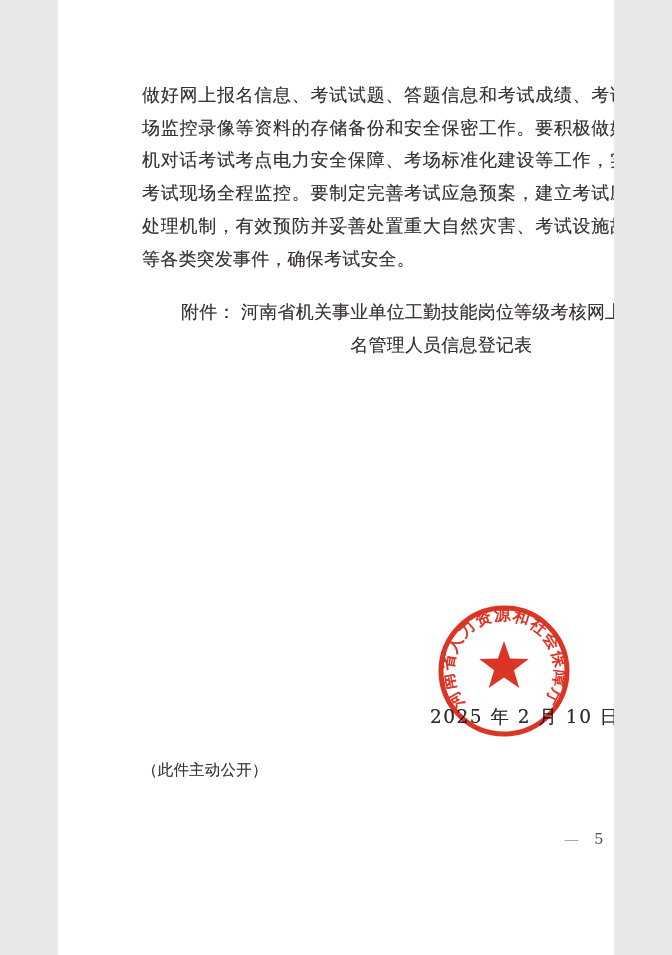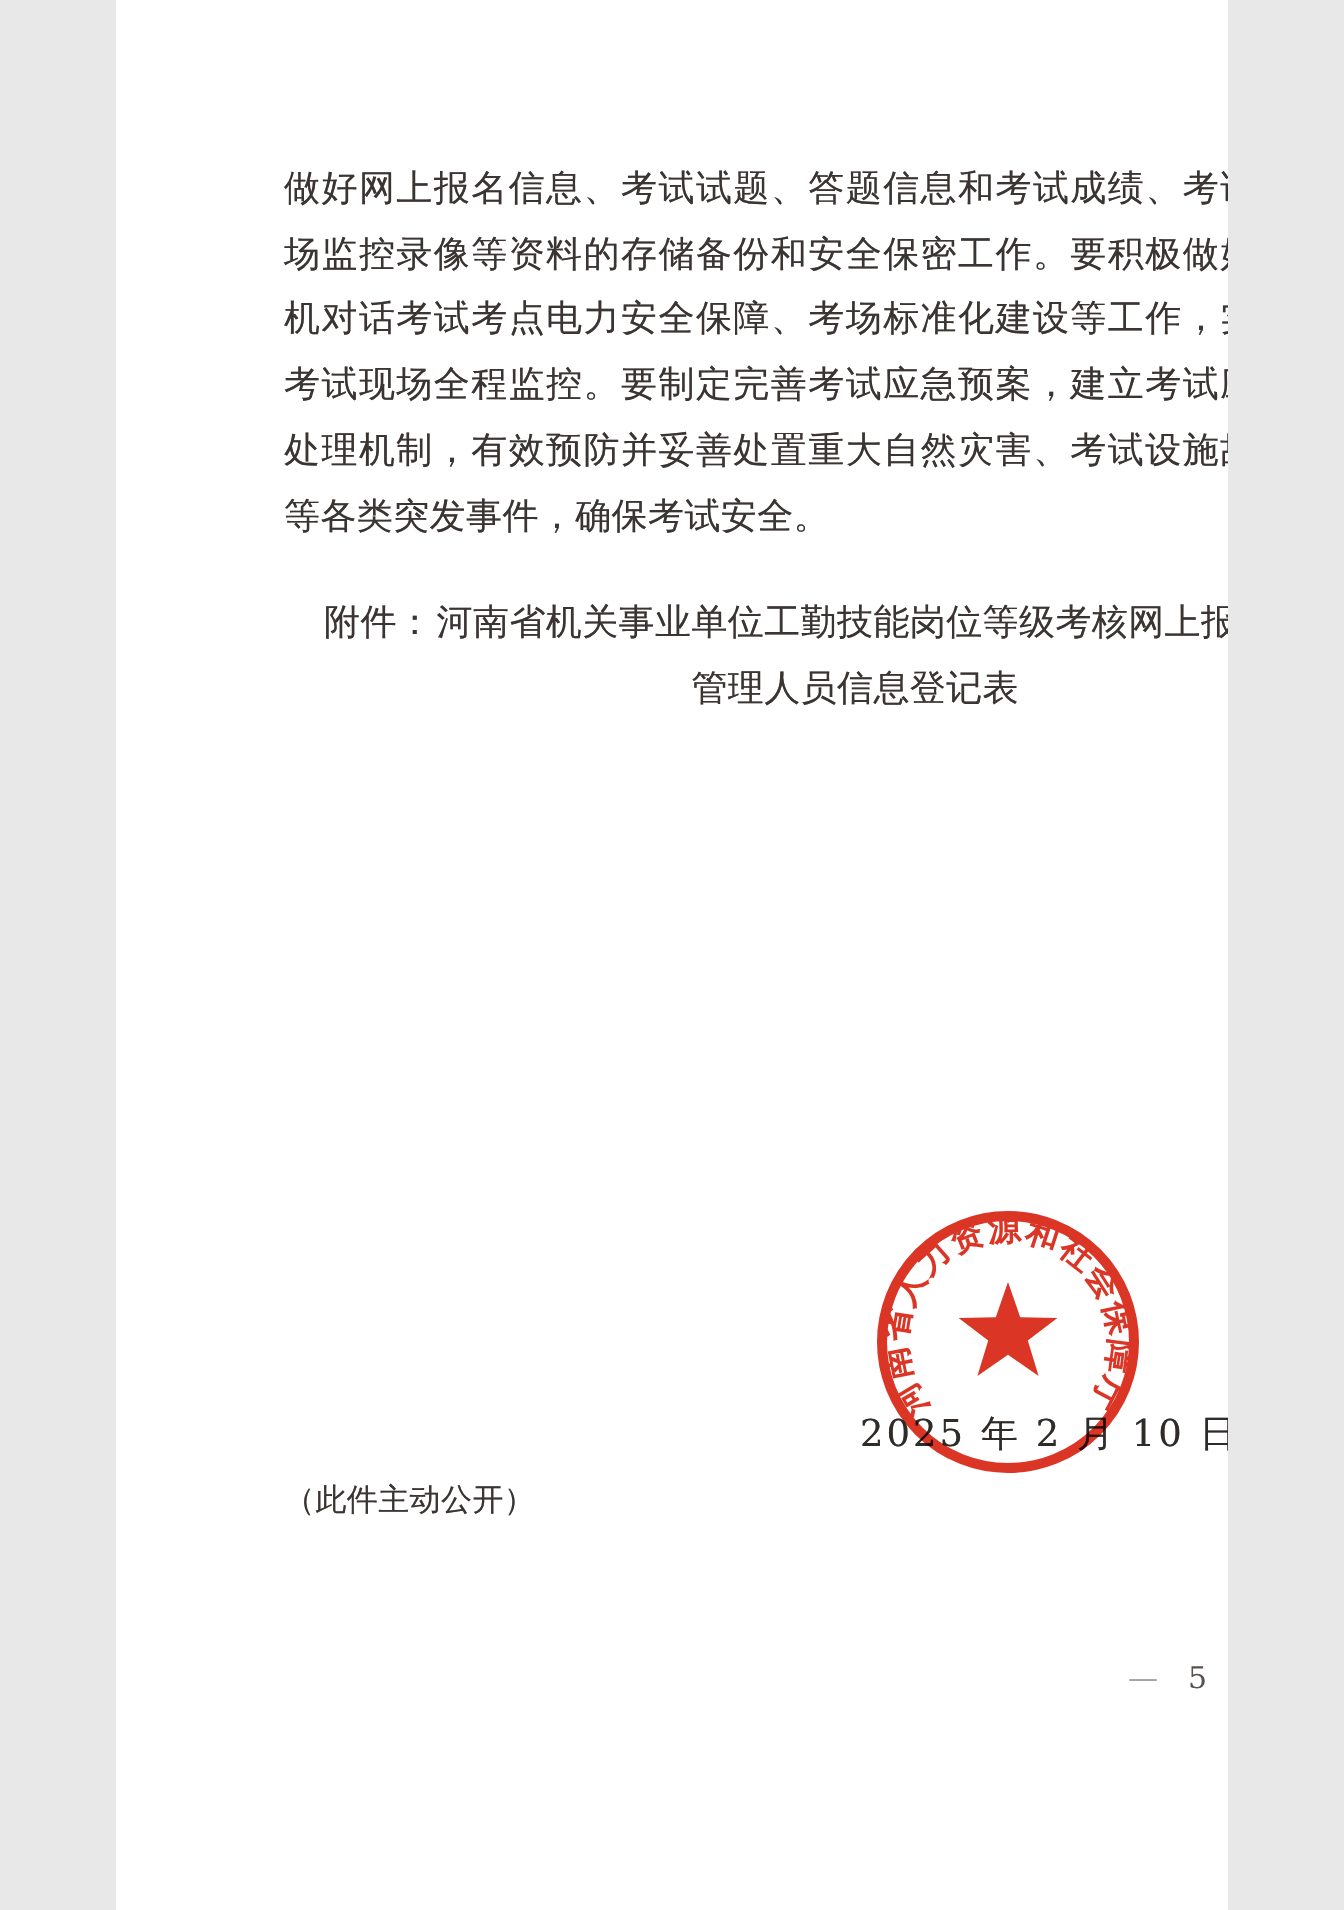--- a/index.html
+++ b/index.html
@@ -18,21 +18,21 @@
     font-size:18px;line-height:32.7px;
     text-align:justify;
     text-justify:inter-ideograph;
     letter-spacing:0.2px;
     text-shadow:0 0 0.3px rgba(58,53,51,.55);
   }
   .para{margin:0;}
   .para.indent{text-indent:36px;}
   .attachment{
     margin-top:21px;
-    margin-left:20px;
+    margin-left:39px;
     display:flex;
     align-items:flex-start;
   }
   .attachment .label{white-space:nowrap;flex:none;}
   .attachment .title{width:422px;text-align:center;}
   .issue-date{
     position:absolute;
     left:372px;top:704px;
     font-size:18.5px;
     letter-spacing:1.5px;
@@ -42,21 +42,21 @@
   }
   .seal{
     position:absolute;
     left:376px;top:601px;
     width:140px;height:145px;
     mix-blend-mode:multiply;
     opacity:0.96;
   }
   .notes{
     position:absolute;
-    left:84px;top:736px;
+    left:84px;top:756px;
     font-size:15.5px;
     line-height:28.5px;
     letter-spacing:0.2px;
     text-shadow:0 0 0.3px rgba(58,53,51,.5);
   }
   .page-number{
     position:absolute;
     left:506px;top:830px;
     display:flex;align-items:center;gap:15px;
     font-size:15px;

